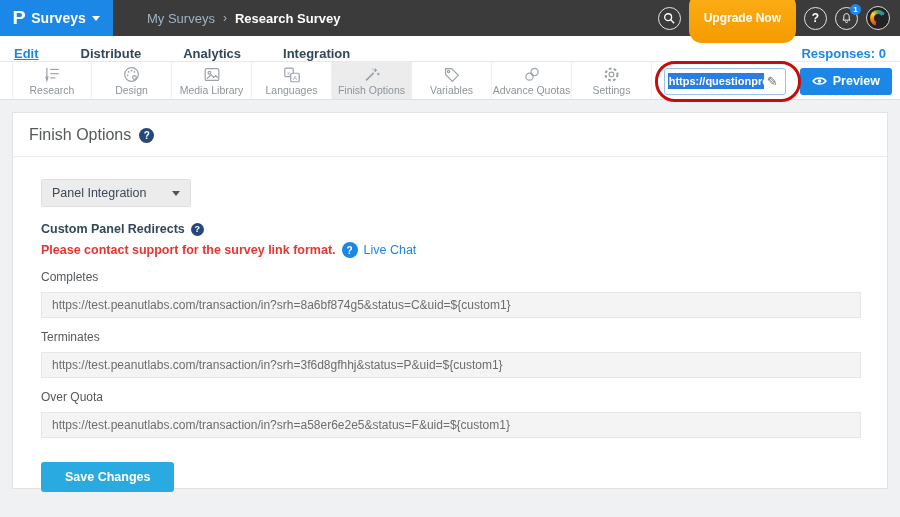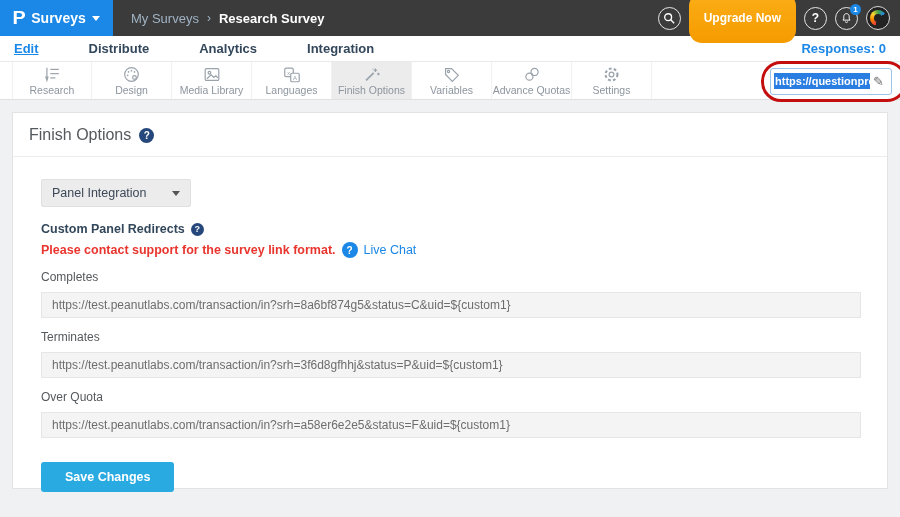--- a/index.html
+++ b/index.html
@@ -21,21 +21,21 @@
     width: 113px; height: 36px; background: #1b87e6;
     display: flex; align-items: center; justify-content: center;
     gap: 6px; cursor: pointer; flex: 0 0 auto;
   }
   .logo-glyph { color:#fff; font-weight:bold; font-size:18px; transform: scaleX(1.1); }
   .logo-label { color:#fff; font-size:14px; font-weight:600; }
   .caret-down {
     width:0; height:0; border-left:4px solid transparent;
     border-right:4px solid transparent; border-top:5px solid #fff;
   }
-  .breadcrumb { display:flex; align-items:center; gap:8px; margin-left:18px; font-size:13px; }
+  .breadcrumb { display:flex; align-items:center; gap:8px; margin-left:34px; font-size:13px; }
   .crumb-parent { color:#9fb3c4; cursor:pointer; }
   .crumb-sep { color:#9fb3c4; font-size:12px; }
   .crumb-current { color:#fff; font-weight:600; }
 
   .topbar-right { margin-left:auto; display:flex; align-items:center; gap:8px; padding-right:10px; }
   .circle-btn {
     width:23px; height:23px; border-radius:50%; border:1.5px solid #e6e6e6;
     display:flex; align-items:center; justify-content:center; cursor:pointer;
     color:#fff; font-size:12px; font-weight:bold; position:relative; flex:0 0 auto;
   }
@@ -55,22 +55,22 @@
     border:1.5px solid #d9d9d9; background:#222; position:relative; cursor:pointer; overflow:hidden;
   }
   .avatar::before {
     content:""; position:absolute; inset:3px; border-radius:50%;
     background: conic-gradient(from 200deg, #e53935 0deg, #fb8c00 60deg, #fdd835 110deg, #43a047 160deg, #1e88e5 220deg, transparent 220deg);
   }
   .avatar::after { content:""; position:absolute; inset:7px; border-radius:50%; background:#222; }
 
   
   .navrow {
-    height: 26px; background:#fff; display:flex; align-items:center;
-    padding: 0 14px; border-bottom: 1px solid #e9e9e9; gap: 8px;
+    height: 26px; background:#fff; display:flex; align-items:flex-end;
+    padding: 0 14px; border-bottom: 1px solid #e9e9e9;
   }
   .navrow a { text-decoration:none; font-size:13px; font-weight:600; margin-right:42px; cursor:pointer; }
   .nav-item { color:#33475b; }
   .nav-item.active { color:#1b87e6; text-decoration:underline; }
   .responses { margin-left:auto; color:#1b87e6; font-size:13px; font-weight:700; }
 
   
   .toolbar {
     height: 38px; background:#fff; border-bottom:1px solid #e0e0e0;
     display:flex; align-items:stretch; position:relative; padding-left:12px;
@@ -276,20 +276,27 @@
     </div>
 
     <div class="toolbar-right">
       <div class="url-wrap">
         <div class="url-field">
           <span class="url-selected">https://questionpro.com/t/A</span>
           <span class="pencil">✎</span>
         </div>
         <div class="red-oval"></div>
       </div>
+      <button class="preview-btn">
+        <svg width="15" height="10" viewBox="0 0 15 10">
+          <path d="M1 5 C4 1 11 1 14 5 C11 9 4 9 1 5 Z"></path>
+          <circle cx="7.5" cy="5" r="1.8" fill="#fff" stroke="none"></circle>
+        </svg>
+        <span>Preview</span>
+      </button>
     </div>
   </div>
 
   <div class="content">
     <div class="card">
 
       <div class="card-head">
         <span class="card-title">Finish Options</span>
         <span class="help-dot">?</span>
       </div>

